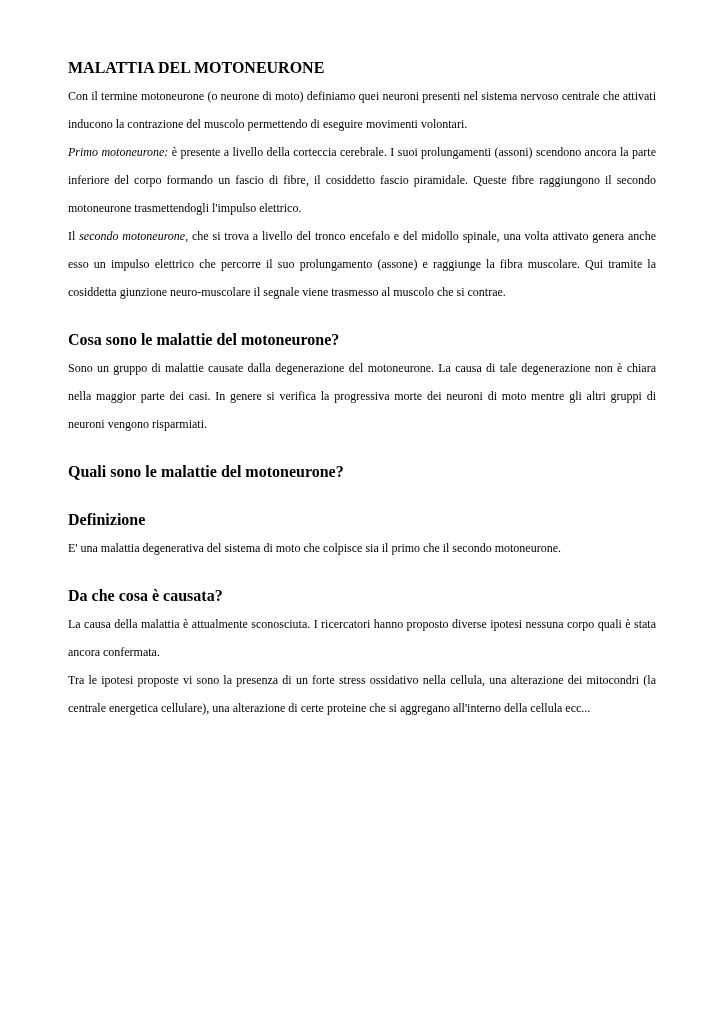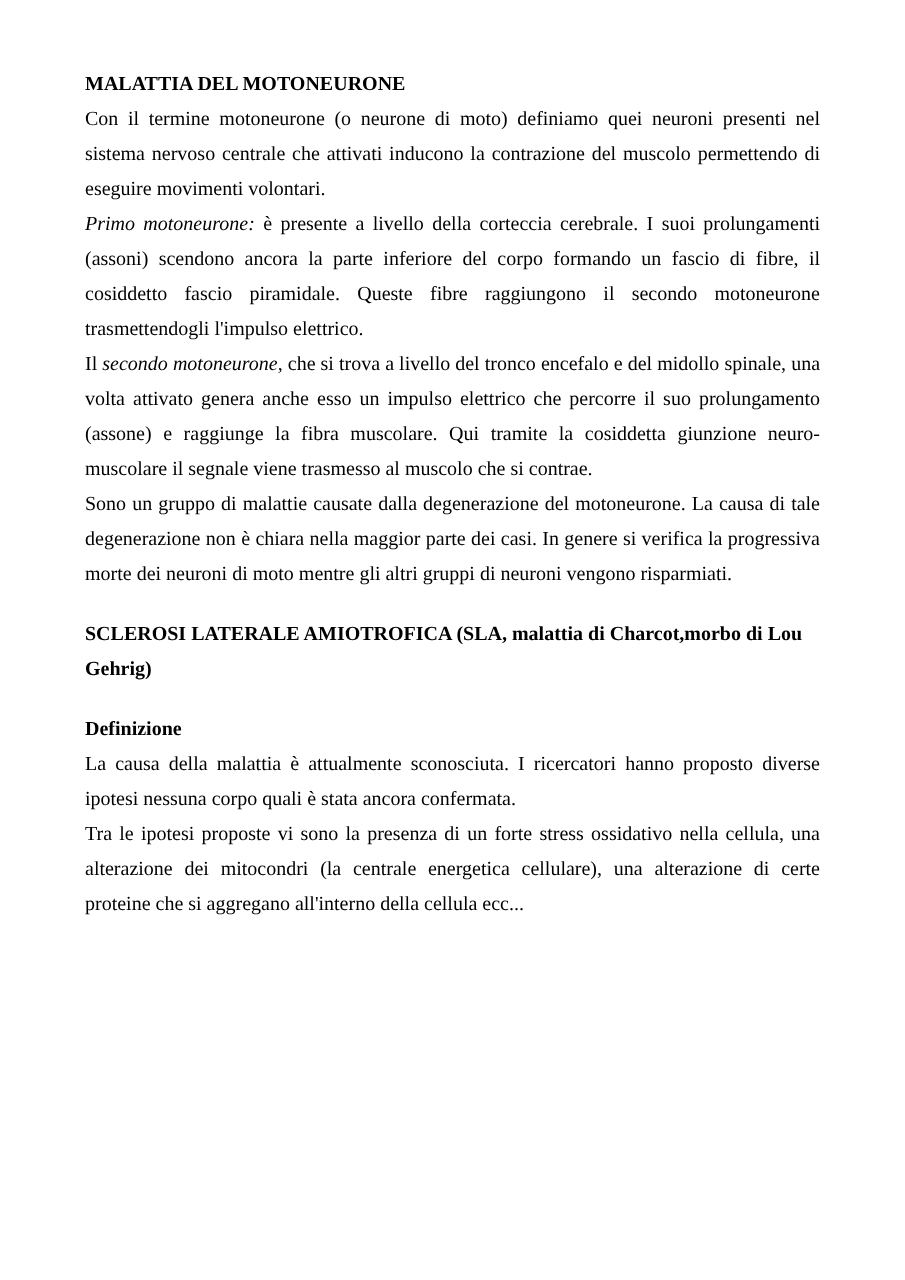--- a/index.html
+++ b/index.html
@@ -20,21 +20,21 @@
   }
   .title,
   .heading {
     font-size: 16px;
     font-weight: bold;
     line-height: 28px;
     margin: 0;
     text-align: left;
   }
   .para {
-    font-size: 16px;
+    font-size: 12px;
     font-weight: normal;
     line-height: 28px;
     margin: 0;
     text-align: justify;
     text-justify: inter-word;
   }
   .gap { margin-top: 20px; }
   .italic { font-style: italic; }
 </style>
 </head>
@@ -45,28 +45,31 @@
   <h1 class="title">MALATTIA DEL MOTONEURONE</h1>
 
 
   <p class="para">Con il termine motoneurone (o neurone di moto) definiamo quei neuroni presenti nel sistema nervoso centrale che attivati inducono la contrazione del muscolo permettendo di eseguire movimenti volontari.</p>
 
 
   <p class="para"><span class="italic">Primo motoneurone:</span><span> è presente a livello della corteccia cerebrale. I suoi prolungamenti (assoni) scendono ancora la parte inferiore del corpo formando un fascio di fibre, il cosiddetto fascio piramidale. Queste fibre raggiungono il secondo motoneurone trasmettendogli l'impulso elettrico.</span></p>
 
   <p class="para"><span>Il </span><span class="italic">secondo motoneurone</span><span>, che si trova a livello del tronco encefalo e del midollo spinale, una volta attivato genera anche esso un impulso elettrico che percorre il suo prolungamento (assone)  e raggiunge la fibra muscolare. Qui tramite la cosiddetta giunzione neuro-muscolare il segnale viene trasmesso al muscolo che si contrae.</span></p>
 
+  <h2 class="heading gap">Cosa sono le malattie del motoneurone?</h2>
 
   <p class="para">Sono un gruppo di malattie causate dalla degenerazione del motoneurone. La causa di tale degenerazione non è chiara nella maggior parte dei casi. In genere si verifica la progressiva morte dei neuroni di moto mentre gli altri gruppi di neuroni vengono risparmiati.</p>
 
+  <h2 class="heading gap">Quali sono le malattie del motoneurone?</h2>
 
 
-  <h2 class="heading gap">SCLEROSI LATERALE AMIOTROFICA (SLA, malattia di Charcot,morbo di Lou Gehrig)</h2>
 
   <h2 class="heading gap">Definizione</h2>
 
+  <p class="para">E' una malattia degenerativa del sistema di moto che colpisce sia il primo che il secondo motoneurone.</p>
 
+  <h2 class="heading gap">Da che cosa è causata?</h2>
 
   <p class="para">La causa della malattia è attualmente sconosciuta. I ricercatori hanno proposto diverse ipotesi nessuna corpo quali è stata ancora confermata.</p>
 
   <p class="para">Tra le ipotesi proposte vi sono la presenza di un forte stress ossidativo nella cellula, una alterazione dei mitocondri (la centrale energetica cellulare), una alterazione di certe proteine che si aggregano all'interno della cellula ecc...</p>
 
 </div>
 
 </body></html>

